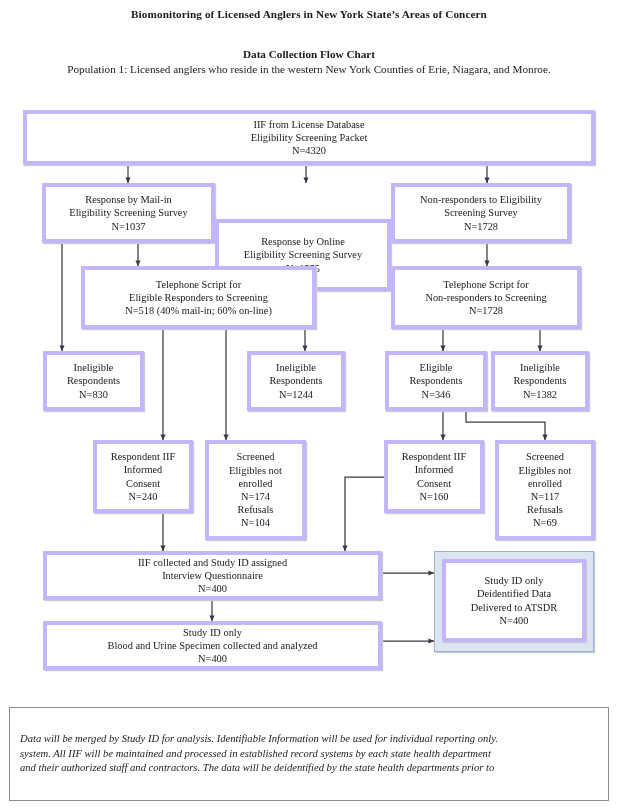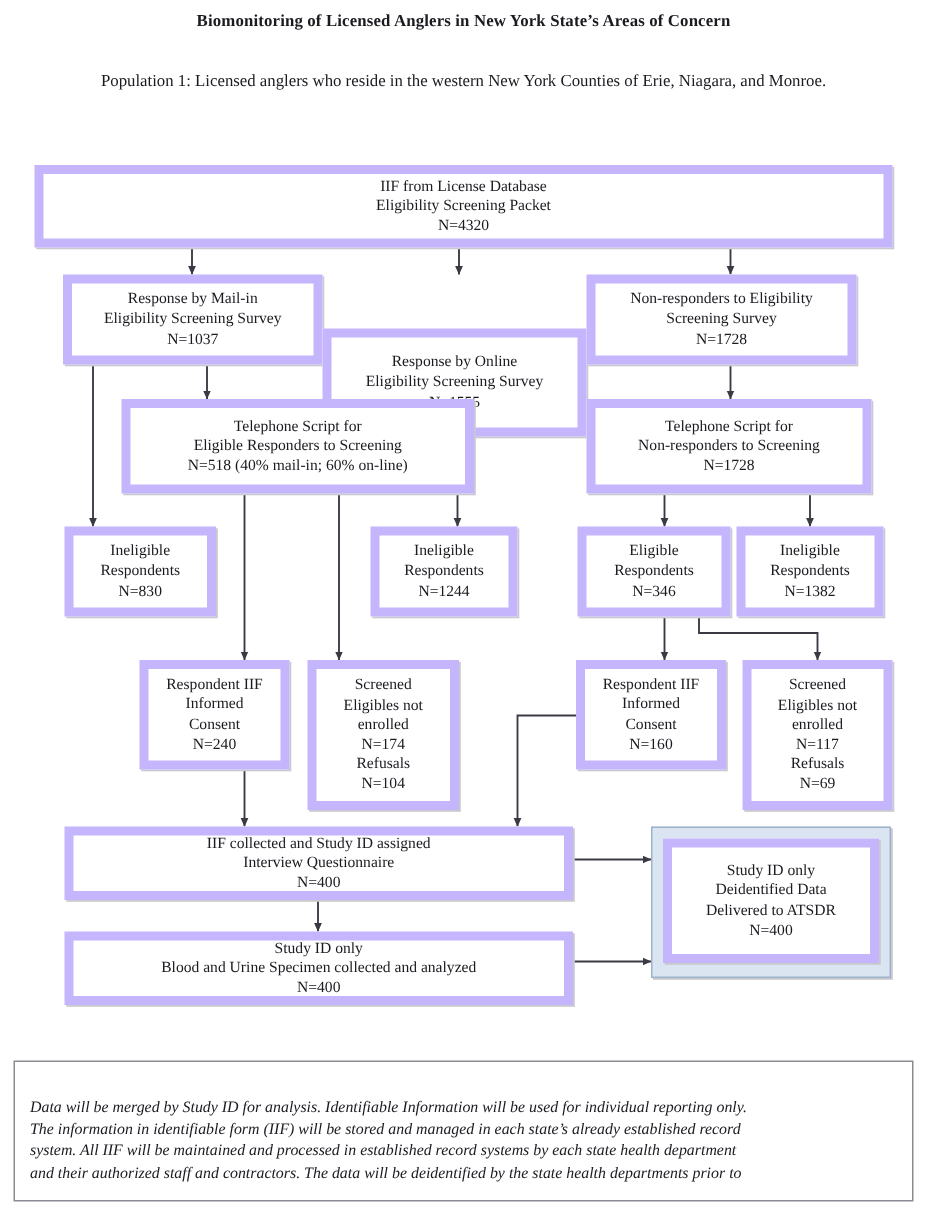--- a/index.html
+++ b/index.html
@@ -18,21 +18,21 @@
   #hdr-title{top:7px;}
   #hdr-sub{top:47px;}
   .sub-l1{font-weight:bold;font-size:11.2px;line-height:15px;}
   .sub-l2{font-weight:normal;font-size:11.2px;line-height:15px;}
   #wires{position:absolute;left:0;top:0;width:618px;height:809px;pointer-events:none;}
 
   .box{
     position:absolute;
     box-sizing:border-box;
     background:#ffffff;
-    border:6px solid #c4b5fd;
+    border:4px solid #c4b5fd;
     box-shadow:1.2px 1.2px 0 0 #c9c9cf;
     display:flex;flex-direction:column;
     align-items:center;justify-content:center;
     text-align:center;
     font-size:10.4px;
     line-height:13.2px;
     z-index:3;
   }
   .box .ln{display:block;white-space:nowrap;}
 
@@ -63,20 +63,21 @@
 </style>
 </head>
 <body>
 
 <div id="page">
 
   <div class="hdr" id="hdr-title">
     <div class="hdr-line">Biomonitoring of Licensed Anglers in New York State’s Areas of Concern</div>
   </div>
   <div class="hdr" id="hdr-sub">
+    <div class="sub-l1">Data Collection Flow Chart</div>
     <div class="sub-l2">Population 1: Licensed anglers who reside in the western New York Counties of Erie, Niagara, and Monroe.</div>
   </div>
 
   <svg id="wires" viewBox="0 0 618 809">
     <defs>
       <marker id="ah" markerWidth="7" markerHeight="7" refX="5.6" refY="3" orient="auto" markerUnits="userSpaceOnUse">
         <path d="M0,0.4 L5.8,3 L0,5.6 z" fill="#3a3a44"></path>
       </marker>
     </defs>
     <g stroke="#3a3a44" stroke-width="1.25" fill="none" marker-end="url(#ah)">
@@ -226,18 +227,17 @@
   <div id="atsdr-frame" style="left:434px;top:551px;width:160px;height:101px;"></div>
   <div class="box" id="b-atsdr" style="left:442px;top:559px;width:144px;height:83px;">
     <span class="ln">Study ID only</span>
     <span class="ln">Deidentified Data</span>
     <span class="ln">Delivered to ATSDR</span>
     <span class="ln">N=400</span>
   </div>
 
   <div id="note">
     <div>Data will be merged by Study ID for analysis.  Identifiable Information will be used for individual reporting only.</div>
-    <div>The information in identifiable form (IIF) will be stored and managed in each state’s already established record</div>
     <div>system. All IIF will be maintained and processed in established record systems by each state health department</div>
     <div>and their authorized staff and contractors. The data will be deidentified by the state health departments prior to</div>
   </div>
 
 </div>
 
 </body></html>

